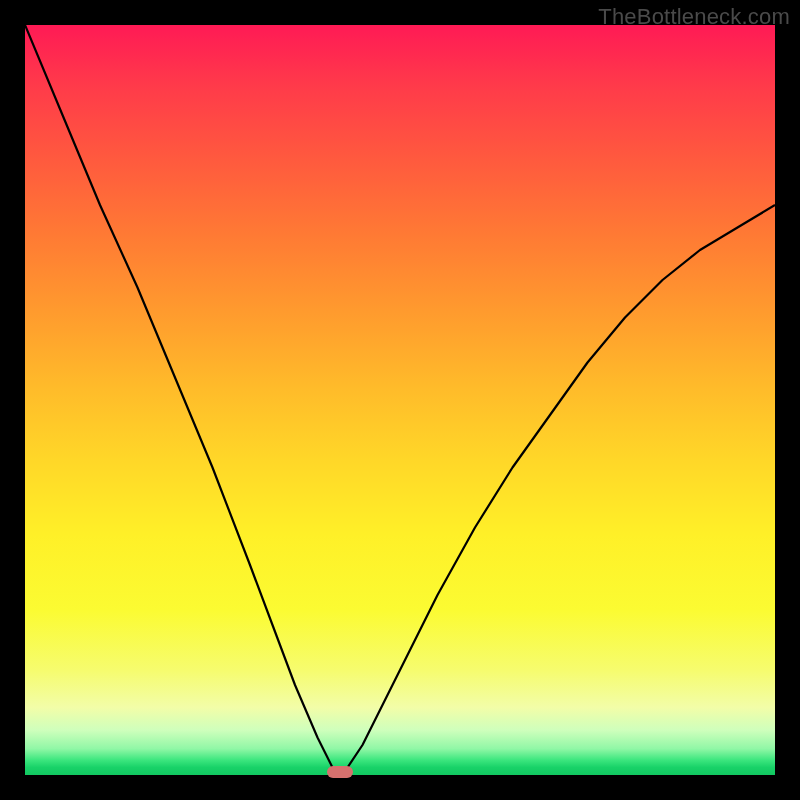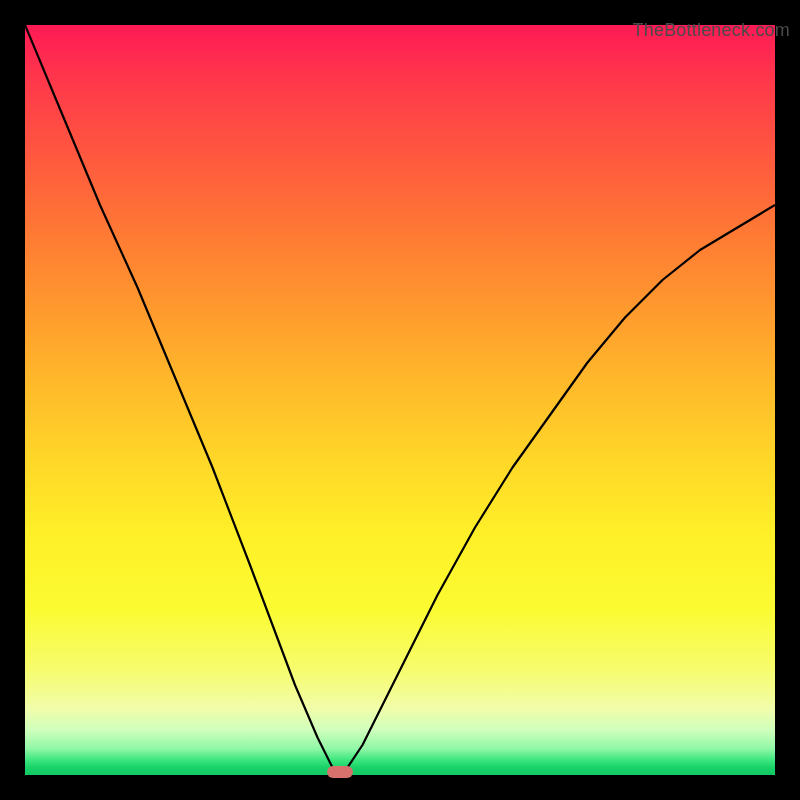--- a/index.html
+++ b/index.html
@@ -39,24 +39,24 @@
       #f2fda8 91%,
       #cfffbc 94%,
       #90f7a6 96.5%,
       #3ce67e 98%,
       #18d268 99%,
       #12c861 100%
     );
   }
   .watermark {
     position: absolute;
-    top: 20px;
+    top: 4px;
     right: 10px;
     color: #4a4a4a;
-    font-size: 18px;
+    font-size: 22px;
     font-weight: 500;
     letter-spacing: 0.2px;
     z-index: 10;
   }
   svg.curve {
     position: absolute;
     left: 0;
     top: 0;
     width: 750px;
     height: 750px;

